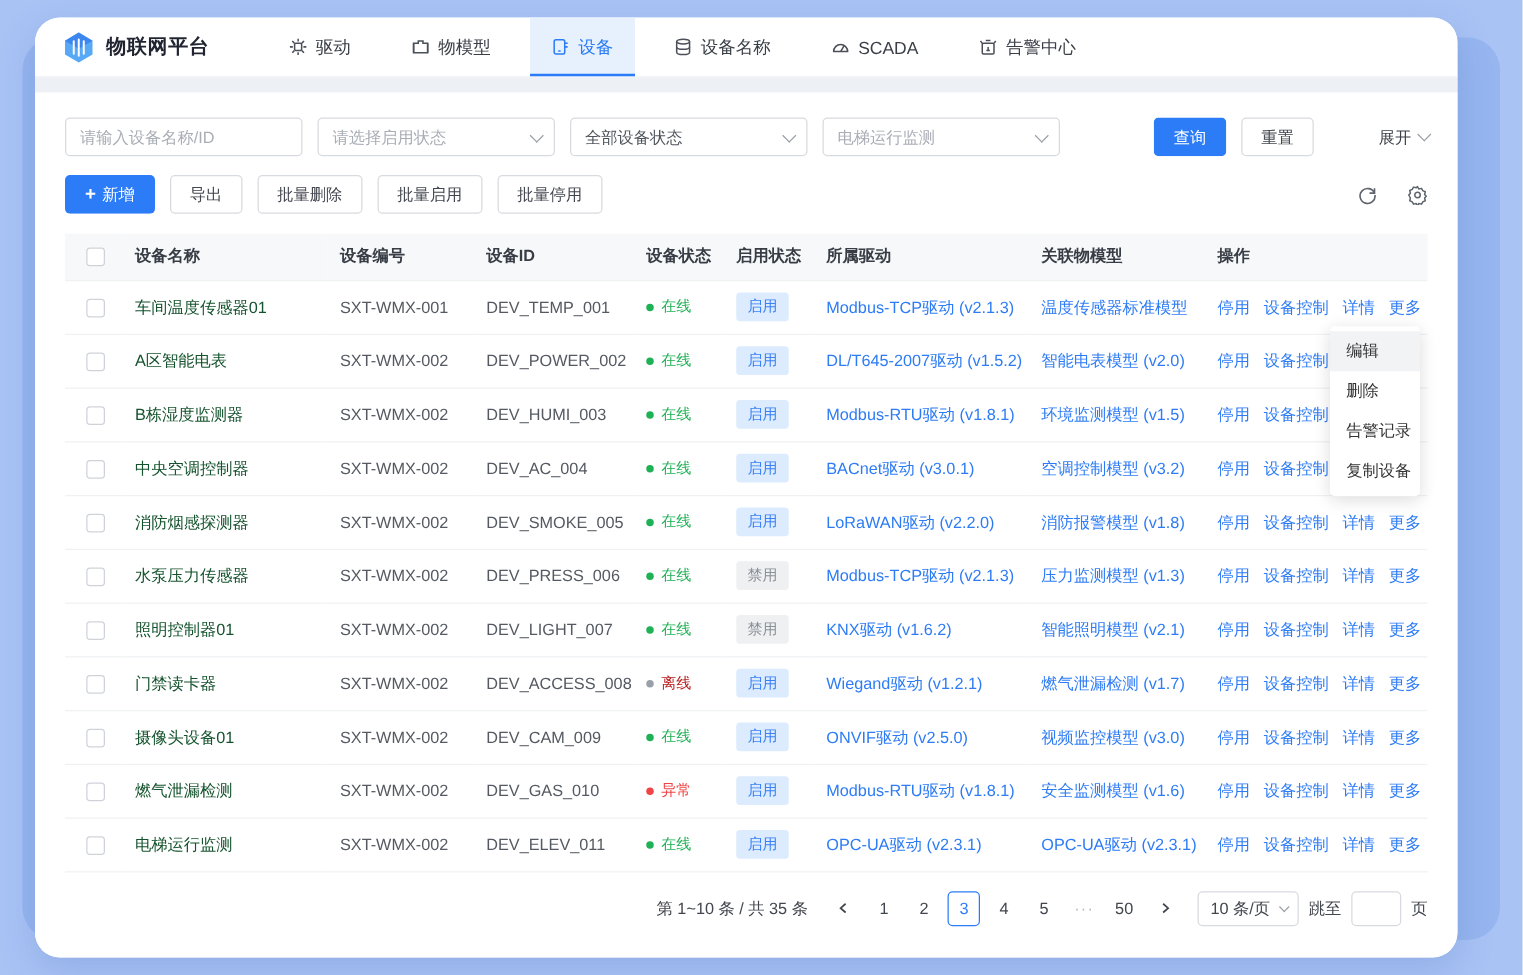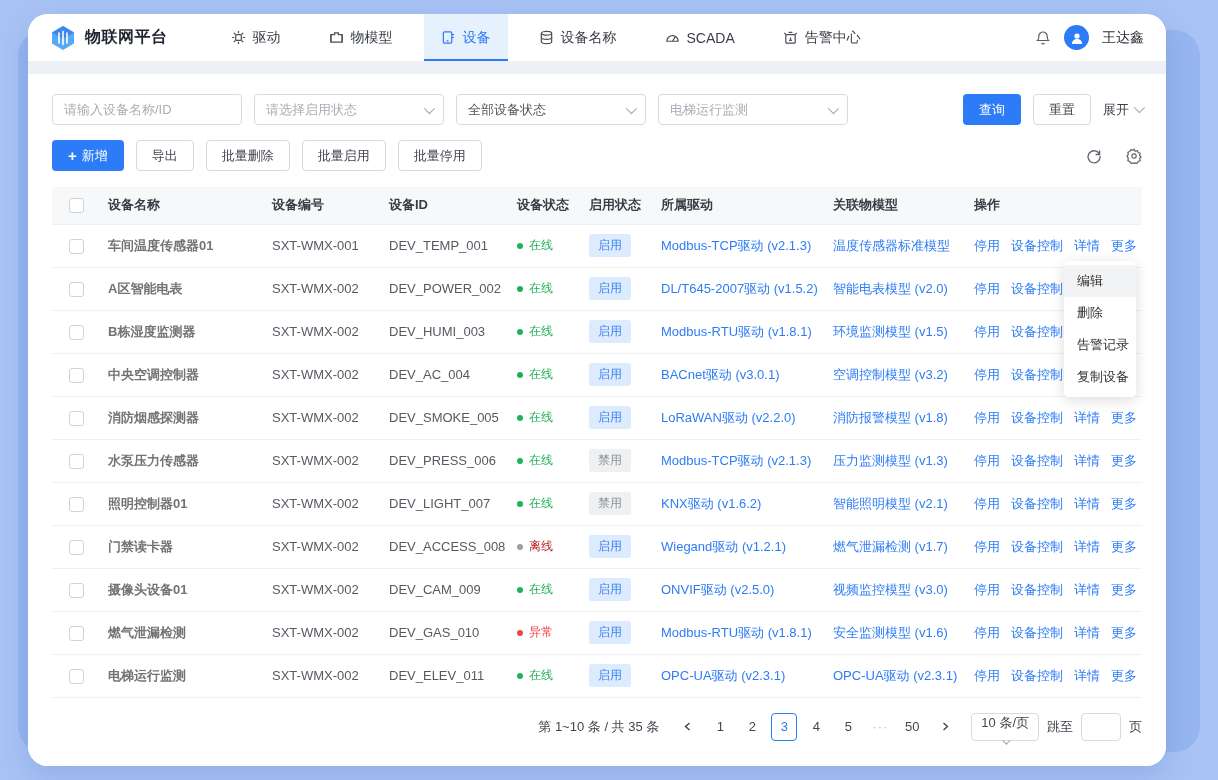--- a/index.html
+++ b/index.html
@@ -44,36 +44,36 @@
   }
   .text-input::placeholder { color:#a9adb5; }
   .select { width:190px; height:31px; border:1px solid #d7dade; border-radius:4px; background:#fff; display:flex; align-items:center; justify-content:space-between; padding:0 11px; font-size:13px; cursor:pointer; }
   .select .sel-text { color:#50555d; }
   .select .sel-text.placeholder { color:#a9adb5; }
   .chev { width:8px; height:8px; border-right:1.4px solid #9aa0a8; border-bottom:1.4px solid #9aa0a8; transform:rotate(45deg) translateY(-2px); flex:none; }
   .filter-actions { margin-left:auto; display:flex; align-items:center; gap:12px; }
   .btn { height:31px; border-radius:4px; font-size:13px; padding:0 15px; cursor:pointer; display:inline-flex; align-items:center; justify-content:center; border:1px solid transparent; font-family:inherit; }
   .btn-primary { background:#2b7cf6; color:#fff; }
   .btn-plain { background:#fff; color:#42464e; border-color:#d7dade; }
-  .expand-link { font-size:13px; color:#3a3f47; display:flex; align-items:center; gap:5px; cursor:pointer; }
+  .expand-link { font-size:13px; color:#3a3f47; display:flex; align-items:center; gap:5px; cursor:pointer;margin-left:40px; }
   .expand-link .chev { margin-top:-2px; }
   
   .toolbar { margin-top:15px; display:flex; align-items:center; gap:12px; }
   .plus { font-size:15px; margin-right:5px; font-weight:bold; }
   .tool-icons { margin-left:auto; display:flex; align-items:center; gap:24px; color:#5d636c; }
   .tool-icons .ic { cursor:pointer; display:flex; }
   
   .table-wrap { margin-top:16px; position:relative; }
   table { width:100%; border-collapse:collapse; table-layout:fixed; }
   col.c-cb{width:46px;} col.c-name{width:164px;} col.c-code{width:117px;} col.c-id{width:128px;}
   col.c-st{width:72px;} col.c-en{width:72px;} col.c-drv{width:172px;} col.c-mdl{width:141px;}
   thead th { background:#f7f8fa; font-size:13px; color:#383d45; font-weight:bold; text-align:left; height:37px; padding:0 10px; }
   tbody td { height:43px; border-top:1px solid #f0f1f3; font-size:13px; color:#555a62; padding:0 10px; white-space:nowrap; overflow:hidden; }
   tbody tr:last-child td { border-bottom:1px solid #f0f1f3; }
-  td.cell-name { color:#737373;font-weight:bold; }
+  td.cell-name { color:#14532d; }
   .cb { width:15px; height:15px; border:1px solid #cfd3d9; border-radius:3px; background:#fff; display:inline-block; vertical-align:middle; cursor:pointer; }
   th .cb, td .cb { margin-left:7px; }
   .status { display:inline-flex; align-items:center; gap:6px; font-size:12px; }
   .dot { width:6px; height:6px; border-radius:50%; display:inline-block; }
   .st-online { color:#1fb155; } .st-online .dot { background:#1fb155; }
   .st-offline { color:#b91c1c; } .st-offline .dot { background:#9aa0a8; }
   .st-error { color:#ef4545; } .st-error .dot { background:#ef4545; }
   .badge { display:inline-block; font-size:12px; padding:3px 9px; border-radius:3px; }
   .badge-on { background:#dcebfd; color:#3b82f6; }
   .badge-off { background:#eef0f2; color:#8b9098; }
@@ -83,21 +83,21 @@
   .ctx-menu { position:absolute; top:74px; right:6px; width:72px; background:#fff; border-radius:4px; box-shadow:0 3px 14px rgba(0,0,0,.14); padding:4px 0; z-index:5; }
   .menu-item { font-size:13px; color:#333; padding:7px 13px; cursor:pointer; white-space:nowrap; }
   .menu-item.hover { background:#f2f3f5; }
   
   .pagination { margin-top:15px; display:flex; align-items:center; justify-content:flex-end; gap:8px; font-size:13px; color:#42464e; }
   .pg-summary { margin-right:8px; }
   .pg-arrow { width:24px; height:28px; display:flex; align-items:center; justify-content:center; cursor:pointer; color:#42464e; }
   .page { min-width:26px; height:28px; display:inline-flex; align-items:center; justify-content:center; border-radius:4px; cursor:pointer; padding:0 4px; }
   .page.active { border:1px solid #2b7cf6; color:#2b7cf6; background:#fff; }
   .page.ell { color:#b3b8bf; cursor:default; letter-spacing:1px; }
-  .page-size { height:28px; border:1px solid #d7dade; border-radius:4px; display:flex; align-items:center; gap:7px; padding:0 9px; cursor:pointer; margin-left:6px;flex-direction:column; }
+  .page-size { height:28px; border:1px solid #d7dade; border-radius:4px; display:flex; align-items:center; gap:7px; padding:0 9px; cursor:pointer; margin-left:6px; }
   .page-size .chev { width:6px; height:6px; }
   .jump-input { width:40px; height:28px; border:1px solid #d7dade; border-radius:4px; outline:none; padding:0 6px; font-family:inherit; font-size:13px; }
 </style>
 </head>
 <body>
 
 <div class="bg-card"></div>
 
 <div class="app-card">
 
@@ -165,35 +165,20 @@
         <span style="display:flex;">
             <svg width="15" height="15" viewBox="0 0 16 16" fill="none" stroke="currentColor" stroke-width="1.3">
               <rect x="3" y="5" width="10" height="9" rx="1"></rect>
               <path d="M3 5L1.5 3M13 5l1.5-2M6 2.5h4M8 8v3M6.5 11h3"></path>
             </svg>
           </span>
         <span>告警中心</span>
       </div>
     </nav>
 
-    <div class="nav-right">
-      <span class="bell">
-        <svg width="16" height="16" viewBox="0 0 16 16" fill="none" stroke="currentColor" stroke-width="1.2">
-            <path d="M8 2a4.2 4.2 0 0 0-4.2 4.2c0 3-1.3 4.3-1.3 4.3h11s-1.3-1.3-1.3-4.3A4.2 4.2 0 0 0 8 2z"></path>
-            <path d="M6.6 13a1.5 1.5 0 0 0 2.8 0"></path>
-          </svg>
-      </span>
-      <span class="avatar">
-        <svg width="14" height="14" viewBox="0 0 14 14" fill="#fff">
-            <circle cx="7" cy="5" r="2.6"></circle>
-            <path d="M1.8 13a5.2 5.2 0 0 1 10.4 0z"></path>
-          </svg>
-      </span>
-      <span class="username">王达鑫</span>
-    </div>
   </header>
 
   <div class="content">
     <div class="panel">
 
       <div class="filter-row">
         <input class="text-input" type="text" placeholder="请输入设备名称/ID" style="">
         <div class="select">
           <span class="sel-text placeholder">请选择启用状态</span>
           <span class="chev"></span>

